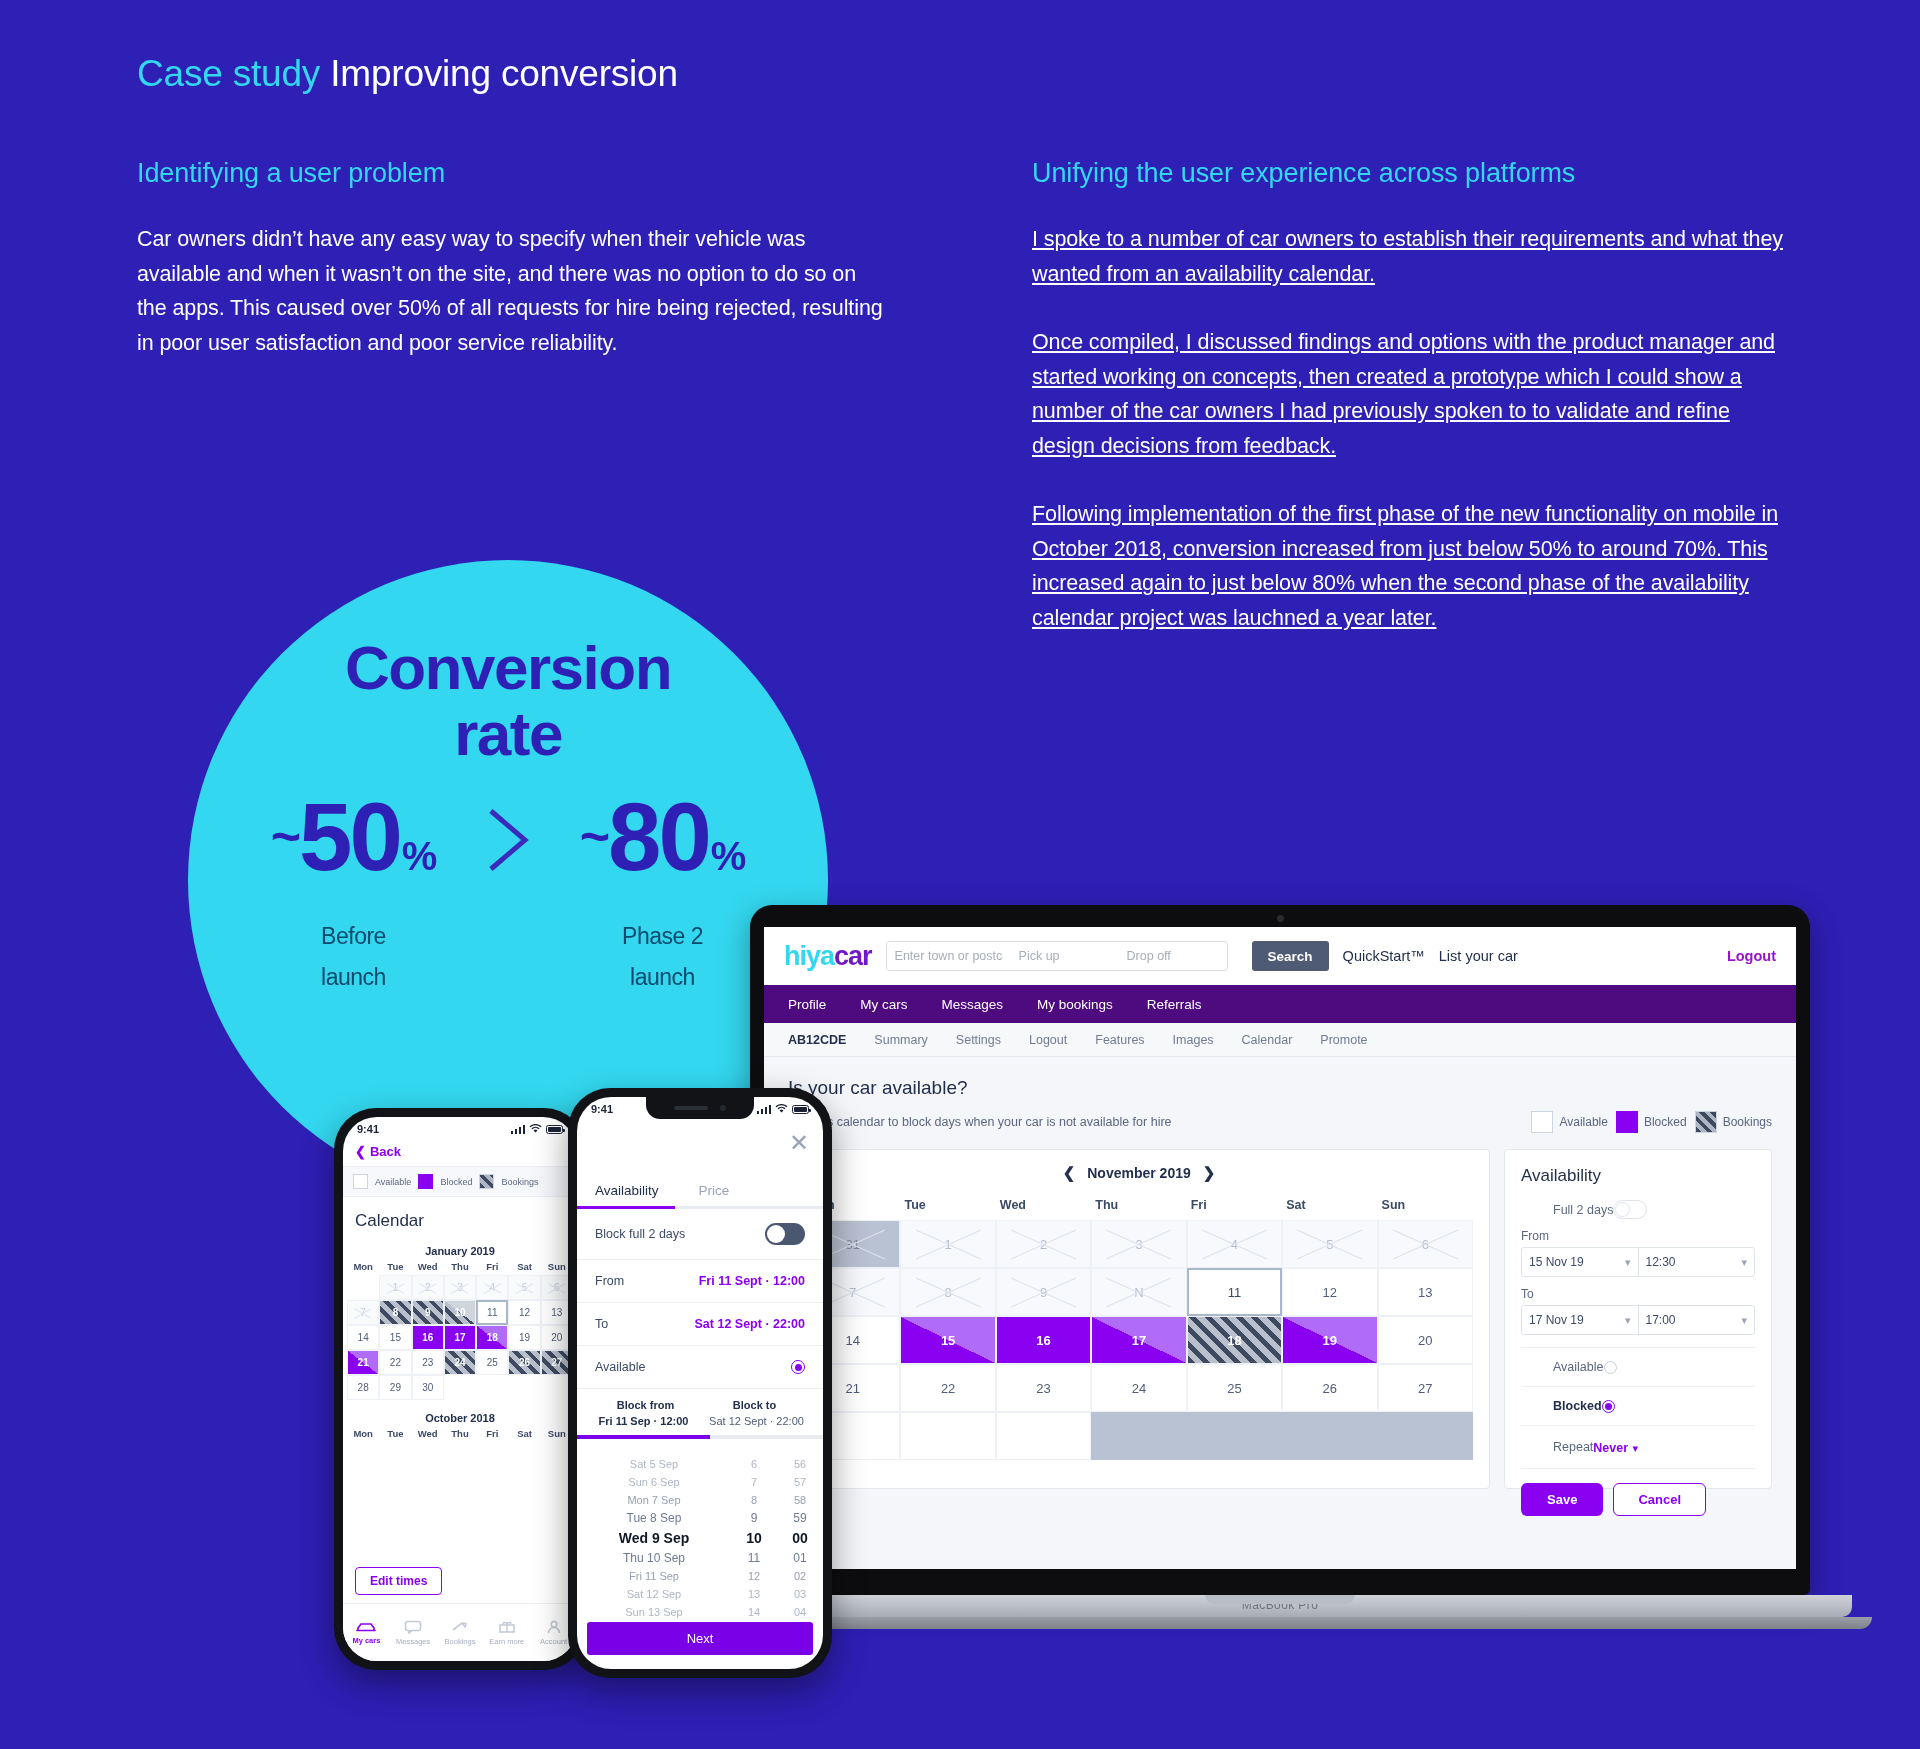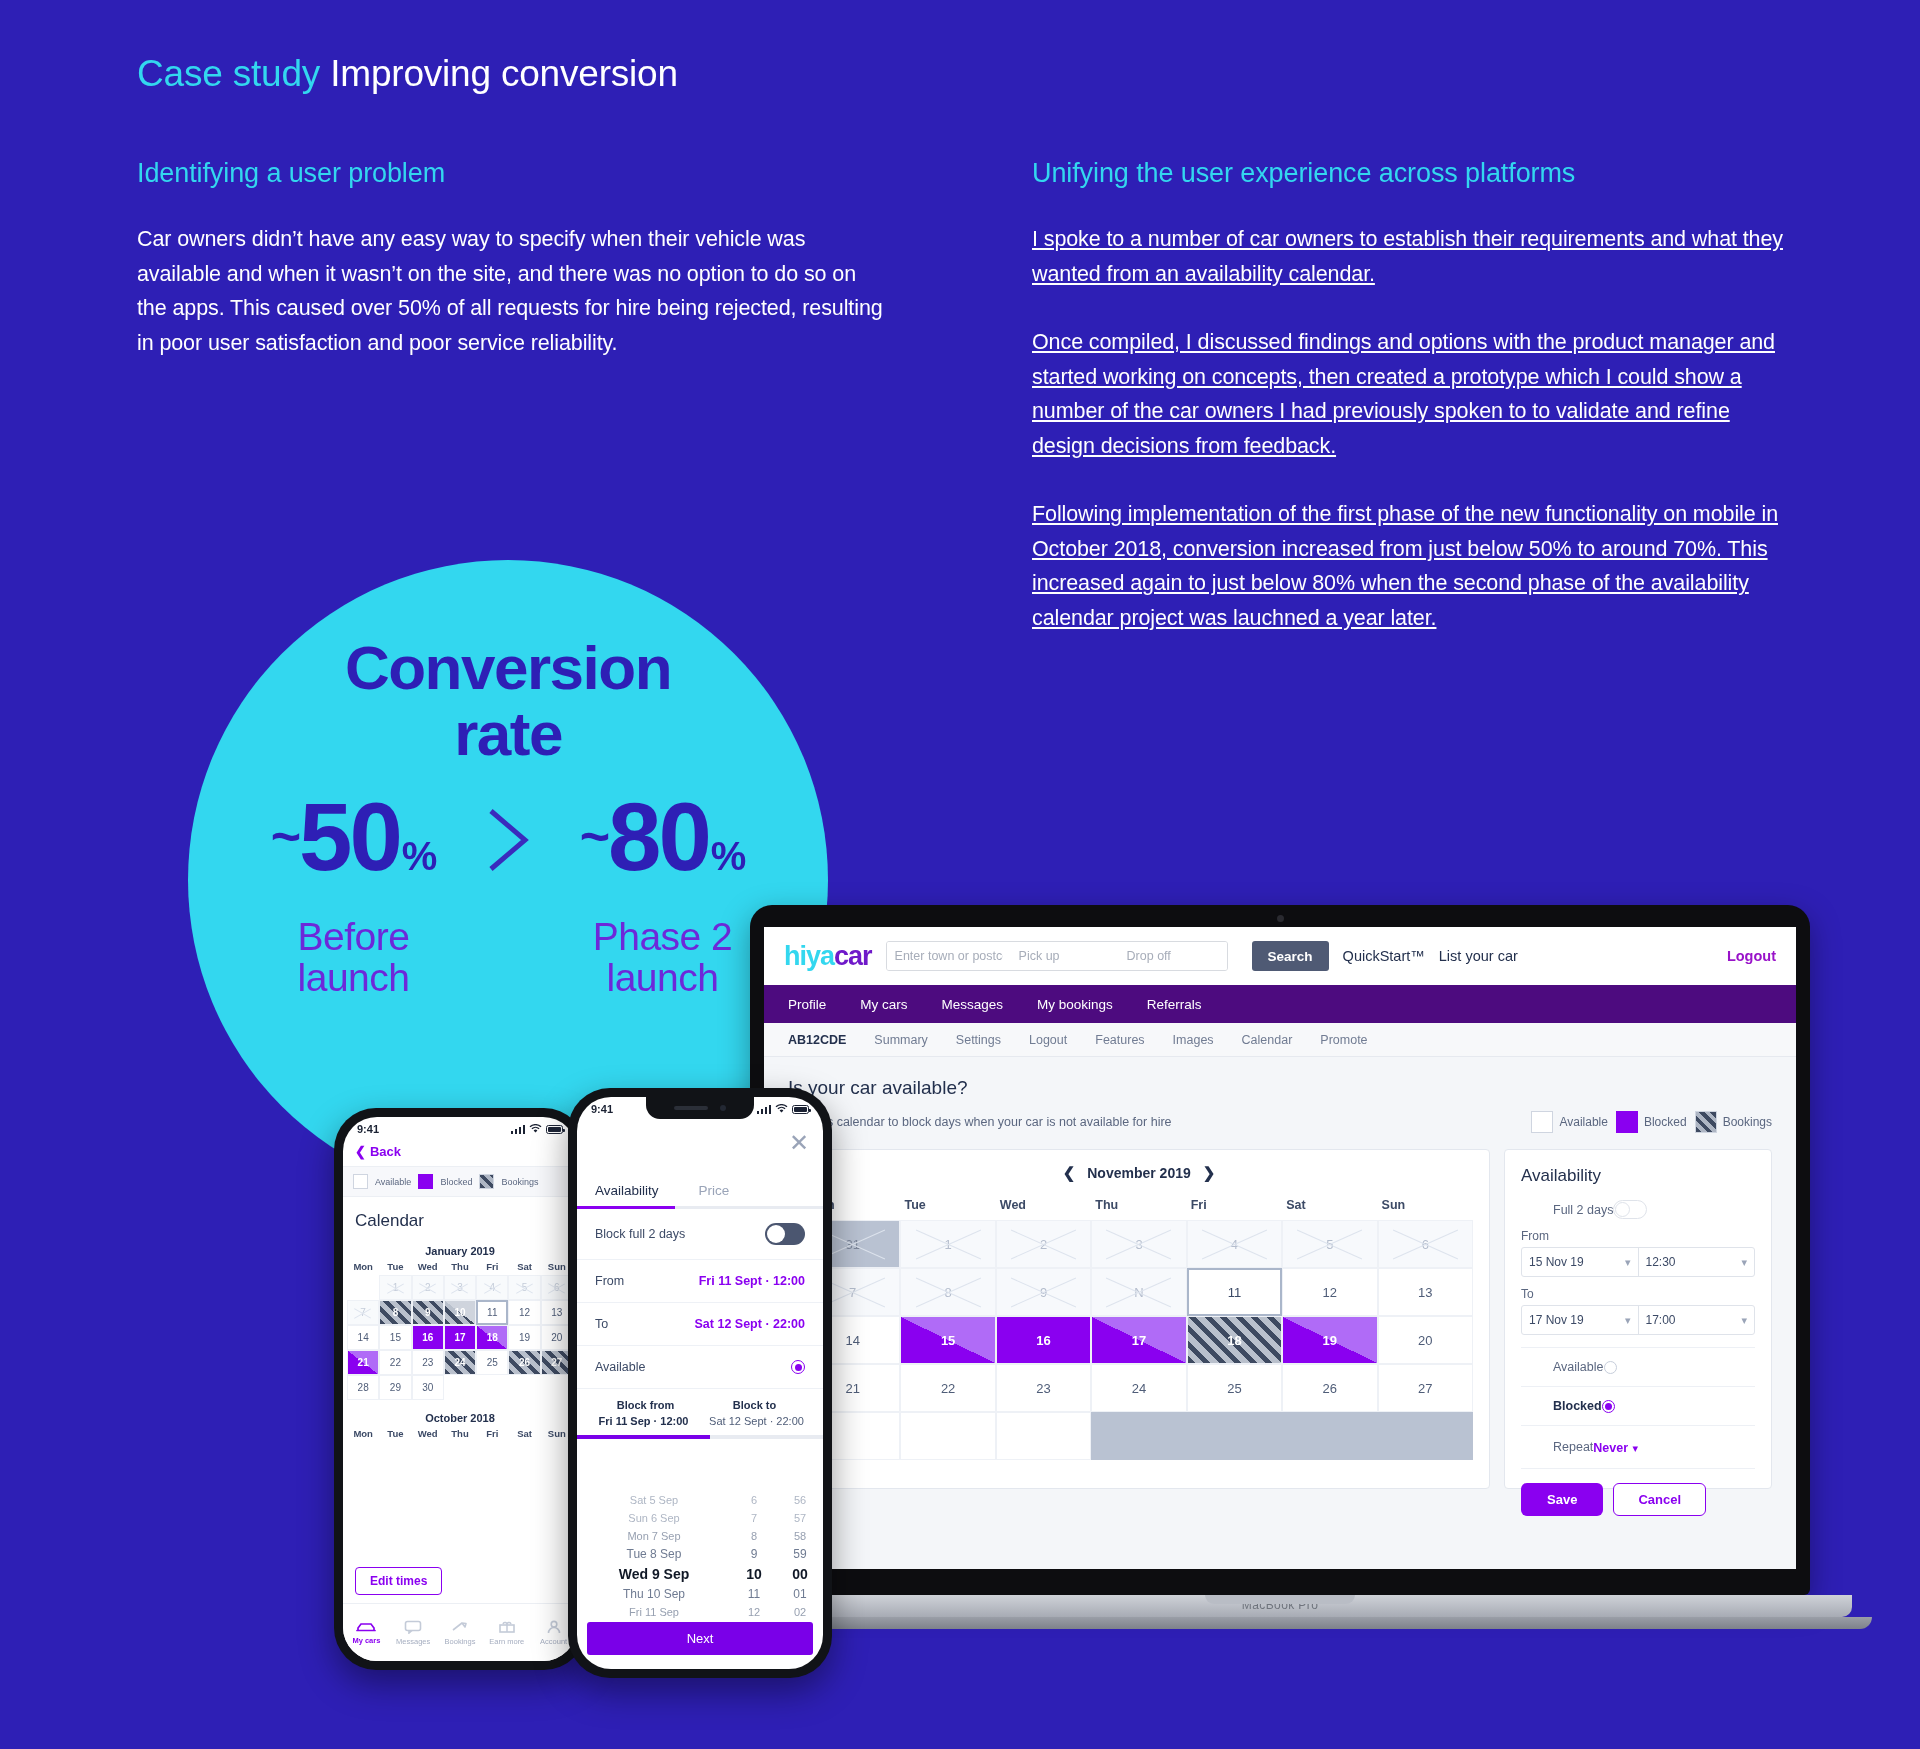--- a/index.html
+++ b/index.html
@@ -45,21 +45,21 @@
   }
   .stats { margin-top: 22px; display: flex; align-items: flex-start; justify-content: center; width: 100%; }
   .stat { display: flex; flex-direction: column; align-items: center; width: 235px; }
   .stat-num {
     font-size: 96px; font-weight: bold; color: #2e1fb5; line-height: 96px;
     letter-spacing: -3px; display: flex; align-items: baseline;
   }
   .stat-num .tilde { font-size: 52px; font-weight: bold; margin-right: 1px; position: relative; top: -16px; }
   .stat-num .pct { font-size: 40px; font-weight: bold; letter-spacing: -1px; margin-left: 2px; }
   .stat-label {
-    margin-top: 12px; font-size: 39px; line-height: 41px; color: #6d28d9;
+    margin-top: 12px; font-size: 23px; line-height: 41px; color: #0c4a6e;
     text-align: center; letter-spacing: -0.5px;
   }
   .chev-wrap { width: 74px; display: flex; justify-content: center; padding-top: 16px; }
   .chev { width: 54px; height: 70px; }
 
   
   .macbook { position: absolute; left: 750px; top: 905px; width: 1060px; height: 745px; }
   .mac-lid {
     position: absolute; left: 0; top: 0; width: 1060px; height: 690px;
     background: #0d0d10; border-radius: 22px 22px 6px 6px;
@@ -255,21 +255,21 @@
   .r-toggle .knob { position: absolute; left: 2px; top: 2px; width: 18px; height: 18px; border-radius: 50%; background: #fff; }
   .r-radio { width: 14px; height: 14px; border-radius: 50%; border: 1.5px solid #8a00f0; position: relative; }
   .r-radio::after { content:""; position:absolute; inset:2.5px; border-radius:50%; background:#8a00f0; }
   .r-blockhead { display: flex; padding: 10px 14px 4px; }
   .r-bh { flex: 1; text-align: center; font-size: 11px; font-weight: bold; color: #23304d; }
   .r-blockval { display: flex; padding: 0 10px 8px; }
   .r-bv { flex: 1; text-align: center; font-size: 11px; font-weight: bold; color: #23304d; }
   .r-bv.dim { font-weight: normal; color: #4f5d78; }
   .r-progress { height: 4px; background: #e8ebf1; position: relative; }
   .r-progress::after { content:""; position:absolute; left:0; top:0; width:54%; height:4px; background:#7a00e8; }
-  .r-picker { display: flex; padding: 16px 0 0; position: relative; margin-top: 36px; }
+  .r-picker { display: flex; padding: 16px 0 0; position: relative; }
   .r-pcol { flex: 1; text-align: center; }
   .r-pcol.narrow { flex: 0 0 46px; }
   .r-pitem { font-size: 11px; color: #aeb6c4; line-height: 18px; }
   .r-pitem.n1 { color: #97a0b1; }
   .r-pitem.n2 { color: #6f7b92; font-size: 12px; }
   .r-pitem.cur { color: #101826; font-weight: bold; font-size: 14px; line-height: 22px; }
   .r-next { position: absolute; left: 10px; right: 10px; bottom: 14px; background: #7a00e8; color: #fff; text-align: center; font-size: 13px; padding: 9px 0; border-radius: 3px; font-weight: normal; }
 </style>
 </head>
 <body>

